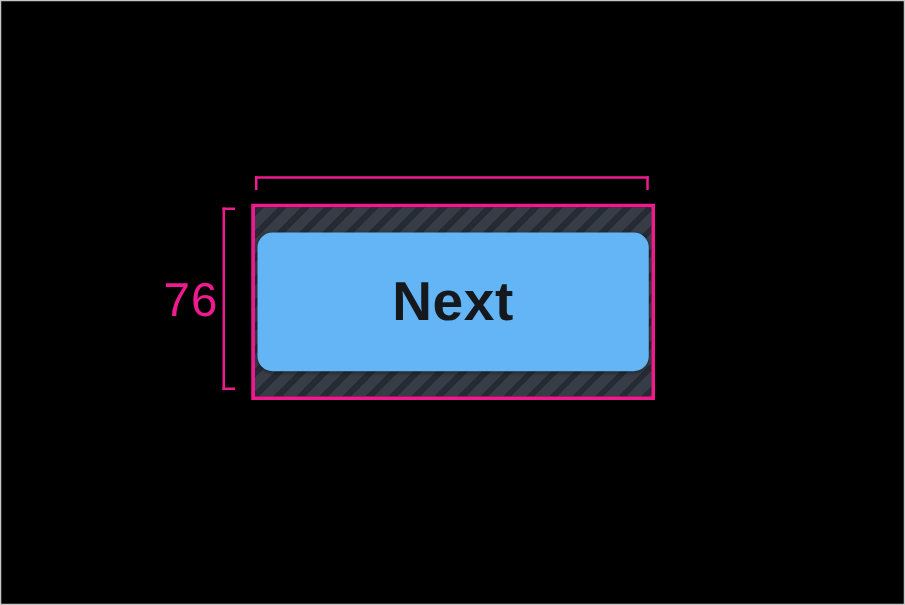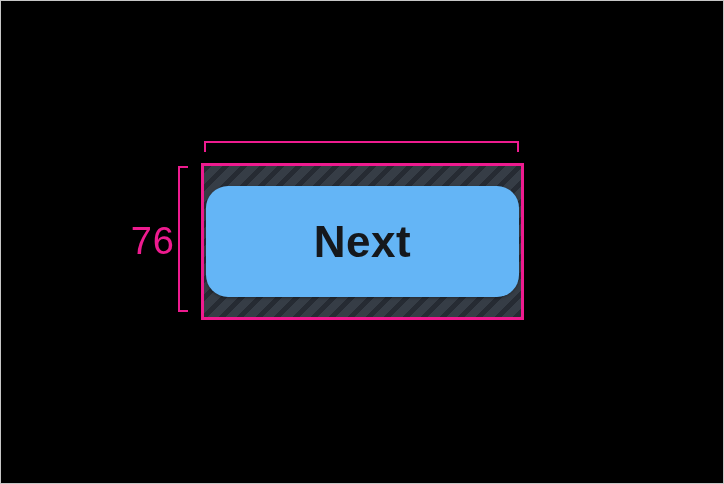--- a/index.html
+++ b/index.html
@@ -65,21 +65,21 @@
     background:repeating-linear-gradient(
       135deg,
       var(--hatch-stripe) 0px, var(--hatch-stripe) 5px,
       var(--hatch-base) 5px, var(--hatch-base) 13px
     );
   }
   .next-button{
     position:absolute;
     left:2px;right:2px;top:20px;bottom:20px;
     background:var(--blue);
-    border-radius:22px;
+    border-radius:12px;
     display:flex;align-items:center;justify-content:center;
     box-shadow:0 1px 3px rgba(0,0,0,0.35);
     cursor:pointer;
     border:none;
   }
   .next-button span{
     color:var(--btn-text);
     font-size:44px;
     font-weight:700;
     letter-spacing:0.5px;

